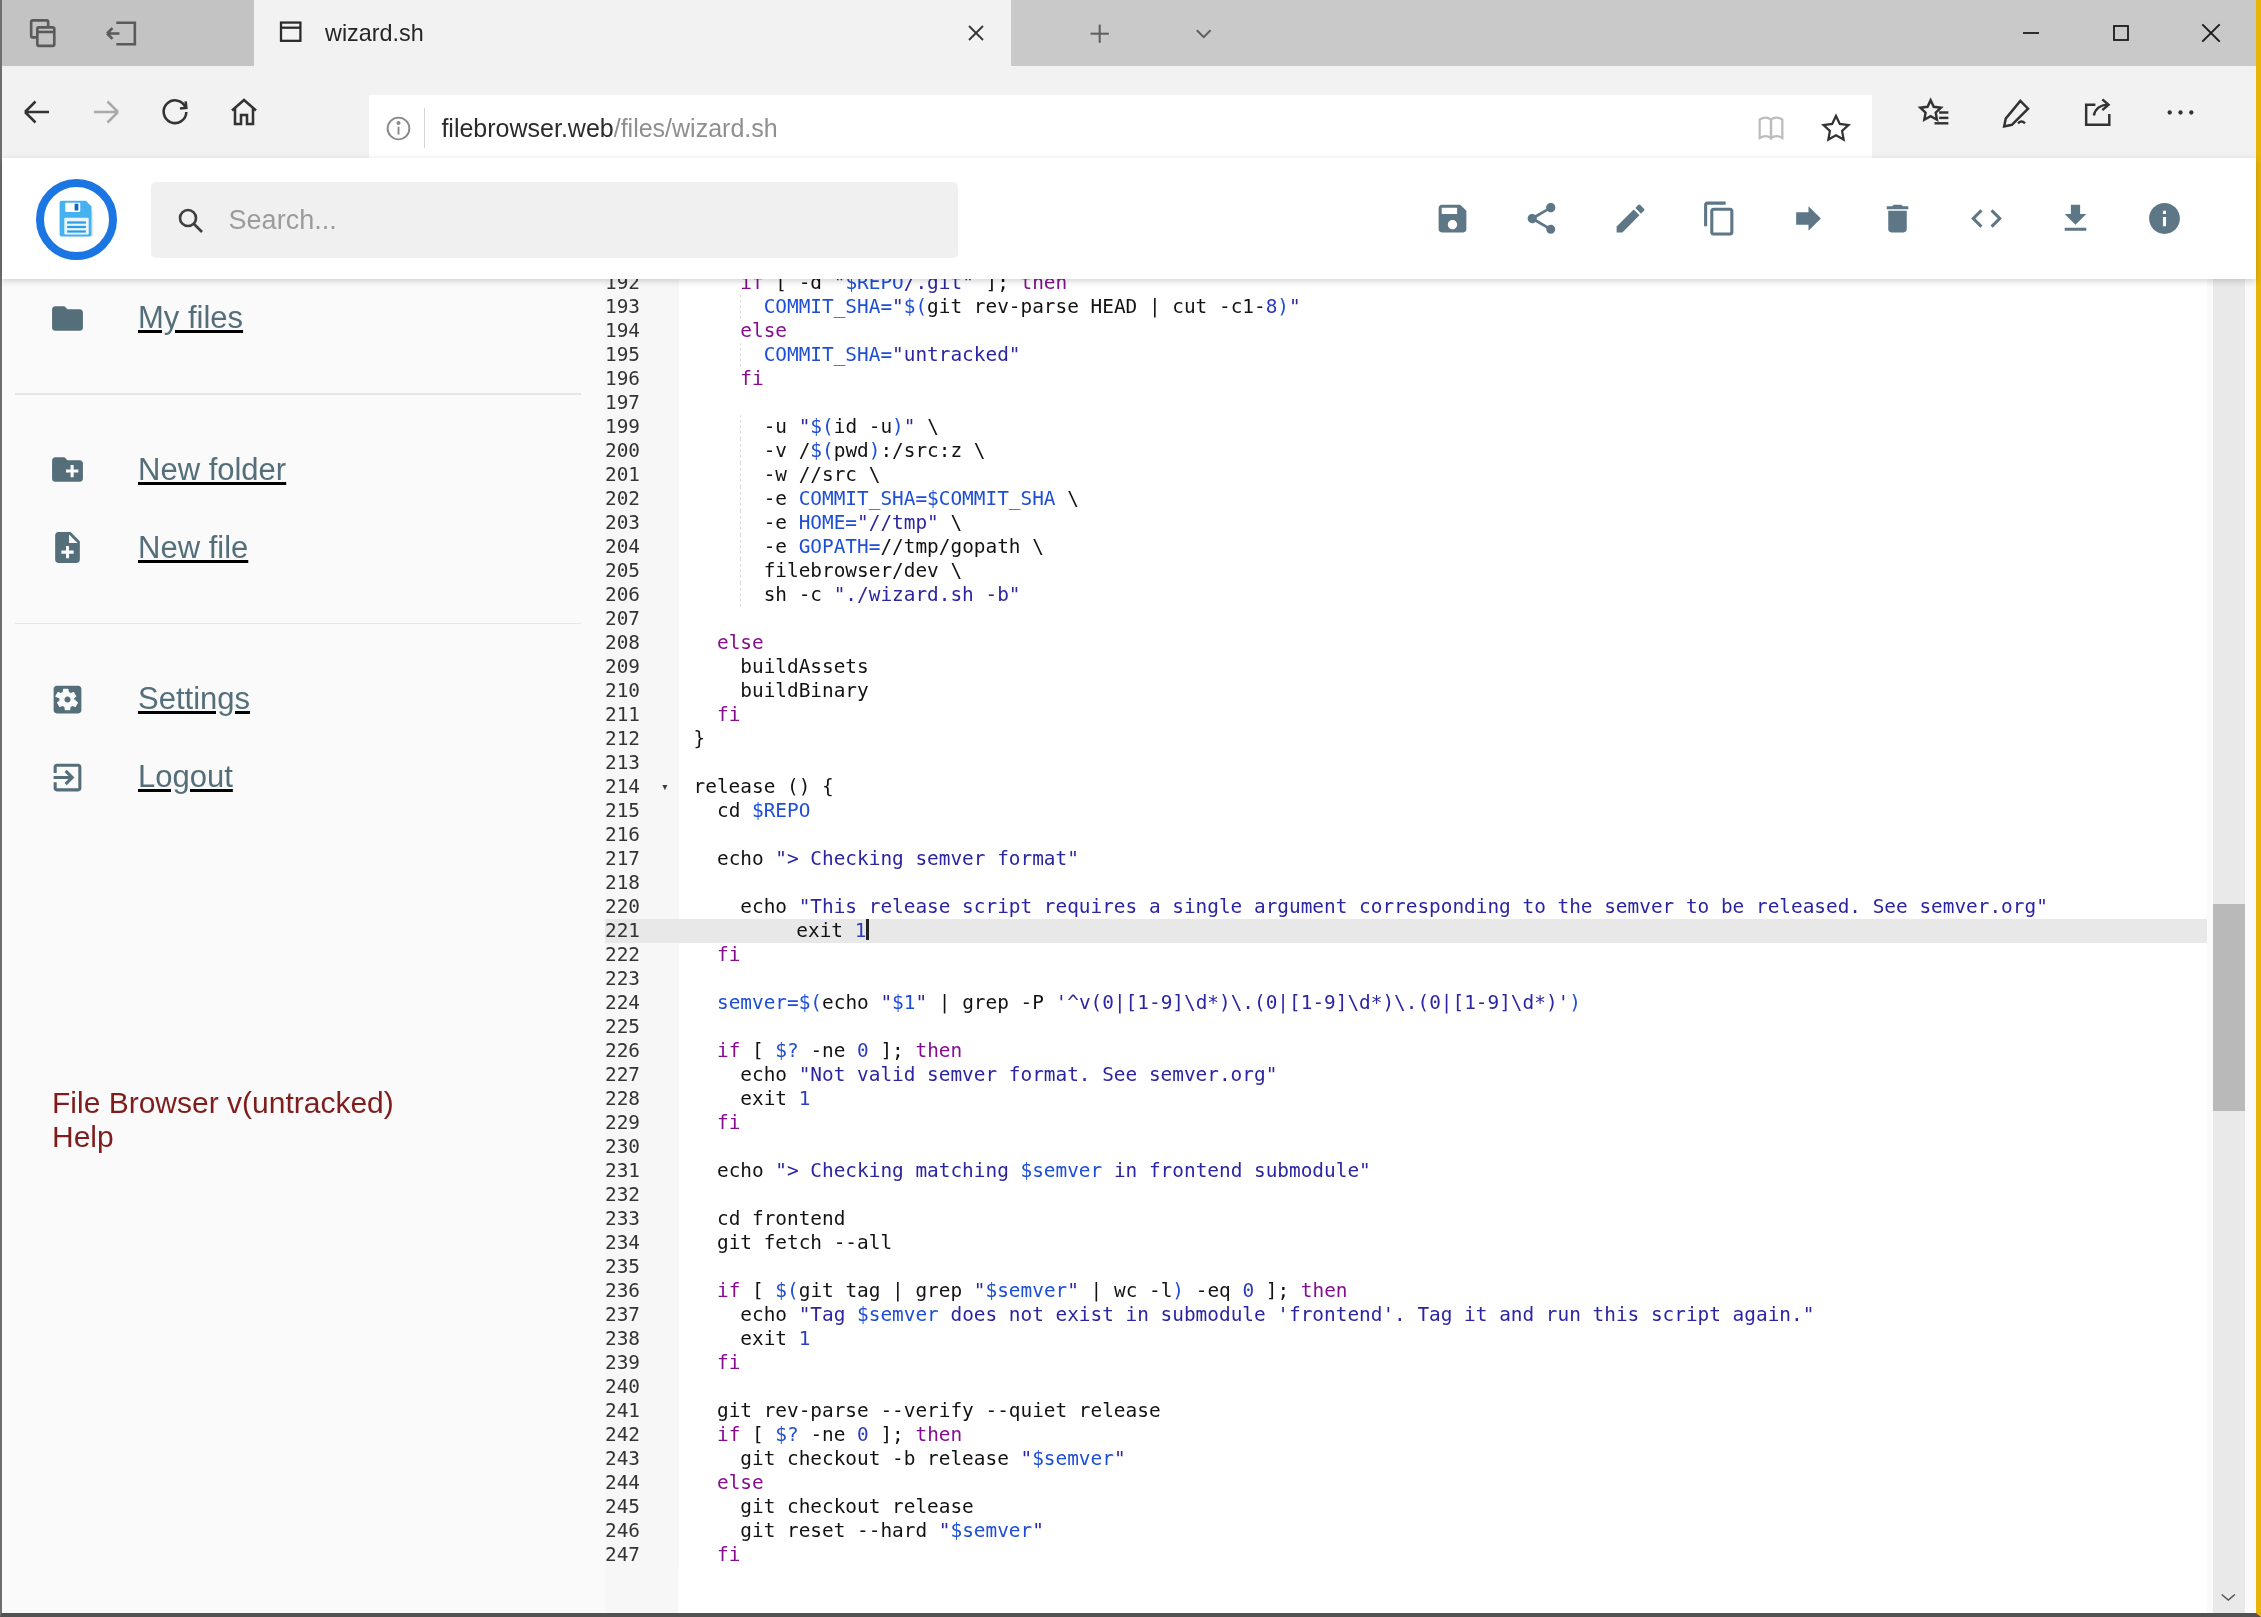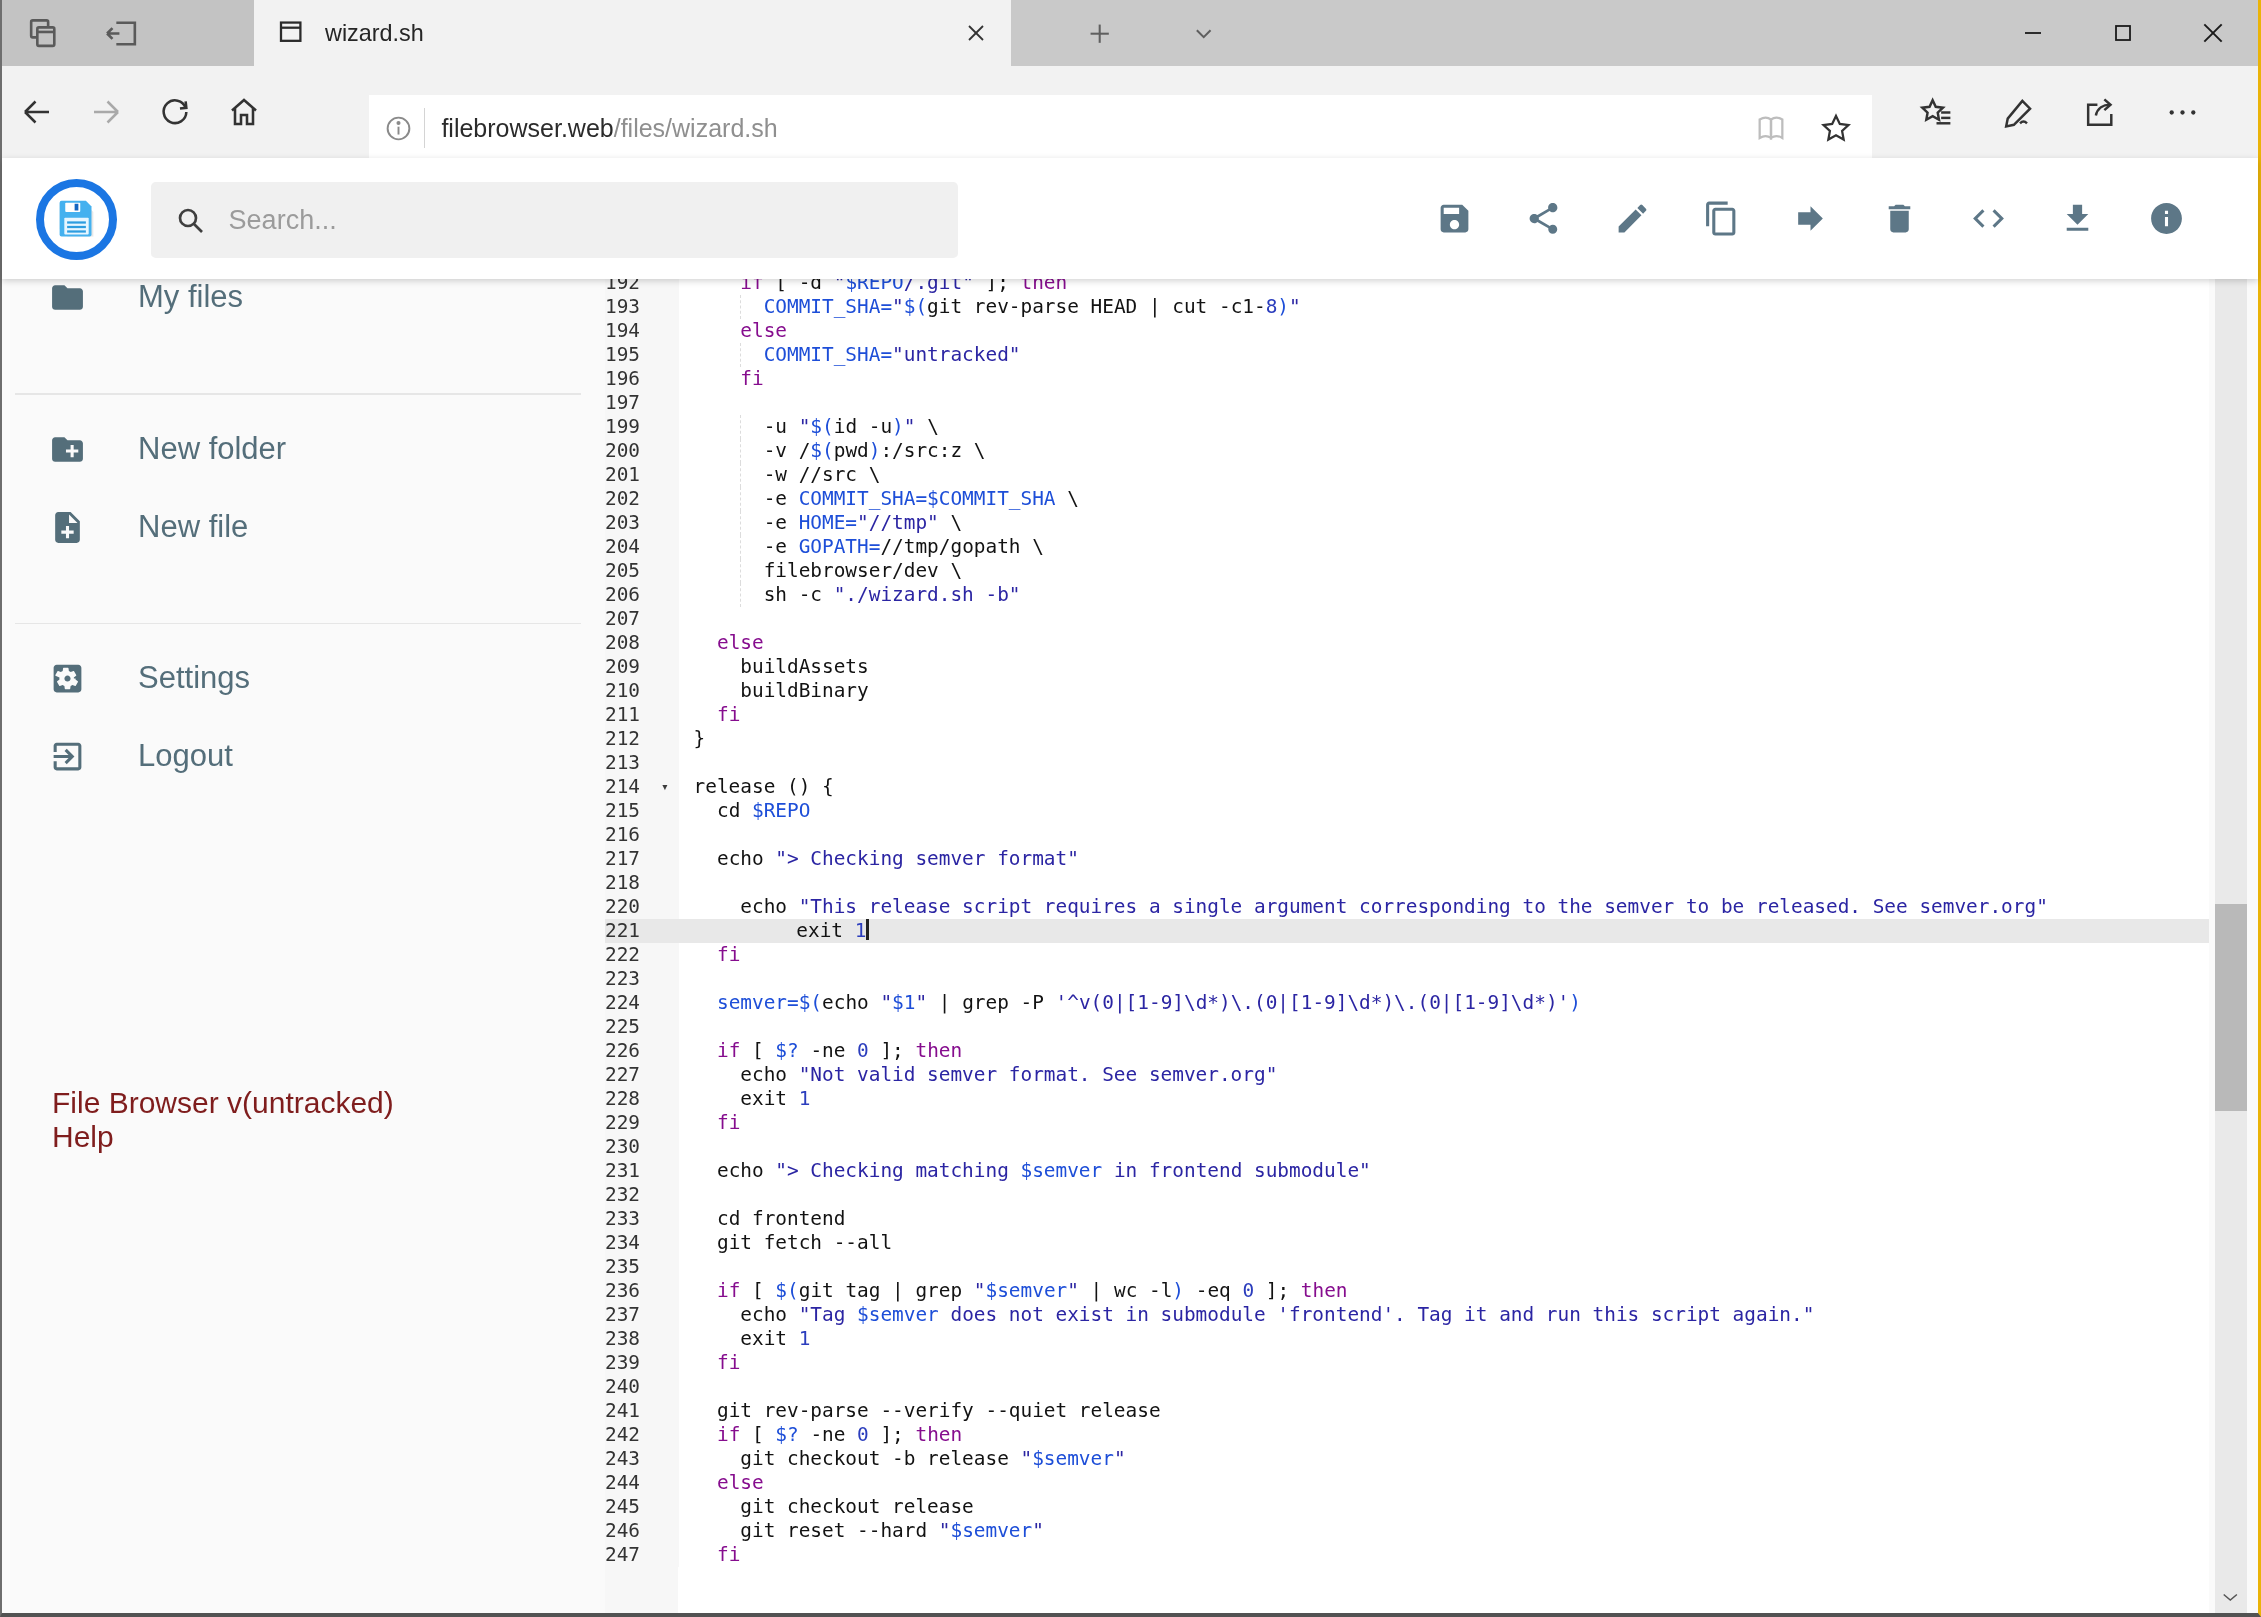--- a/index.html
+++ b/index.html
@@ -1,19 +1,19 @@
 <!DOCTYPE html>
 <html style="font-size:13px"><head>
 <meta charset="utf-8">
 <style>
   html,body{margin:0;padding:0;}
   body{width:2261px;height:1617px;overflow:hidden;background:#fafafa;
        font-family:"Liberation Sans",sans-serif;-webkit-font-smoothing:antialiased;}
   .window{position:relative;width:2261px;height:1617px;box-sizing:border-box;
-          border-left:2.4px solid #6e6e6e;border-right:3px solid #eab308;border-bottom:4px solid #525252;}
+          border-left:2.4px solid #6e6e6e;border-right:5px solid #eab308;border-bottom:4px solid #525252;}
 
   
   .tabbar{position:absolute;left:0;top:0;right:0;height:66px;background:#c9c9c9;}
   .tab-aside{position:absolute;top:0;left:0;width:242px;height:66px;background:#c3c3c3;display:flex;align-items:center;gap:42px;padding-left:22.6px;}
   .chrome-icon{display:inline-flex;align-items:center;justify-content:center;}
   .tab{position:absolute;left:252px;top:0;width:757px;height:66px;background:#f2f2f2;display:flex;align-items:center;padding:0 22.6px;box-sizing:border-box;}
   .tab .favicon{margin-right:21px;flex:none;}
   .tab .title{font-size:23.4px;color:#262626;flex:1;}
   .newtab{position:absolute;left:1067px;top:11.3px;width:61px;height:44px;display:flex;align-items:center;justify-content:center;}
   .tabchev{position:absolute;left:1171px;top:11.3px;width:61px;height:44px;display:flex;align-items:center;justify-content:center;}
@@ -40,21 +40,21 @@
              display:flex;align-items:center;padding:0 8px 0 22.6px;box-sizing:border-box;}
   .searchbox input{border:none;background:transparent;outline:none;font-size:27px;color:#333;
                    font-family:"Liberation Sans",sans-serif;flex:1;margin-left:21px;}
   .searchbox input::placeholder{color:#9b9b9b;}
   .apptools{position:absolute;right:73px;top:158px;height:121px;display:flex;align-items:center;gap:52px;}
   .toolbtn{border:none;background:transparent;padding:0;width:37px;height:37px;display:flex;align-items:center;justify-content:center;}
   .toolbtn svg{width:37px;height:37px;fill:#5d7787;}
 
   
   .sidebar{position:absolute;left:0;top:279px;width:603px;bottom:0;background:#fafafa;}
-  .sideitem{display:flex;align-items:flex-start;height:78px;padding-left:47px;cursor:pointer;}
+  .sideitem{display:flex;align-items:center;height:78px;padding-left:47px;cursor:pointer;text-decoration:underline;}
   .sideitem svg{width:37px;height:37px;fill:#546e7a;flex:none;}
   .sideitem .lbl{margin-left:52px;font-size:31px;color:#546e7a;}
   .sidediv{height:1.6px;background:#e6e6e6;margin:36px 24px 36px 13px;}
   .sidefoot{position:absolute;left:50px;top:807px;font-size:30px;color:#7f1d1d;line-height:34px;}
   .sidefoot .help{cursor:pointer;}
 
   
   .editor{position:absolute;left:603px;top:279px;right:49px;bottom:0;background:#ffffff;overflow:hidden;}
   .gutterband{position:absolute;left:0;top:0;bottom:0;width:73px;background:#f7f7f7;}
   .codelines{position:relative;margin-top:-8px;}

